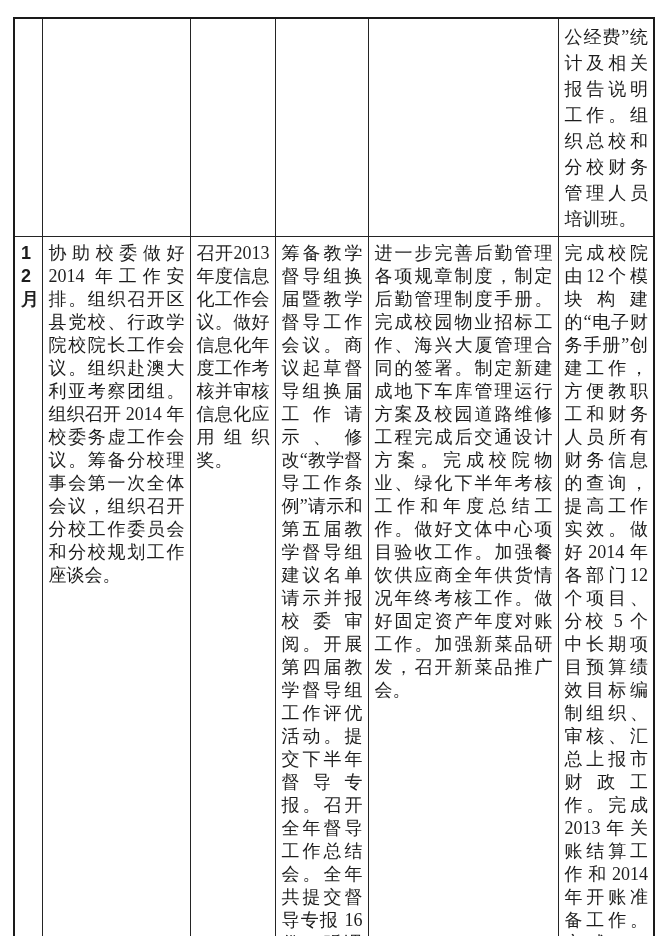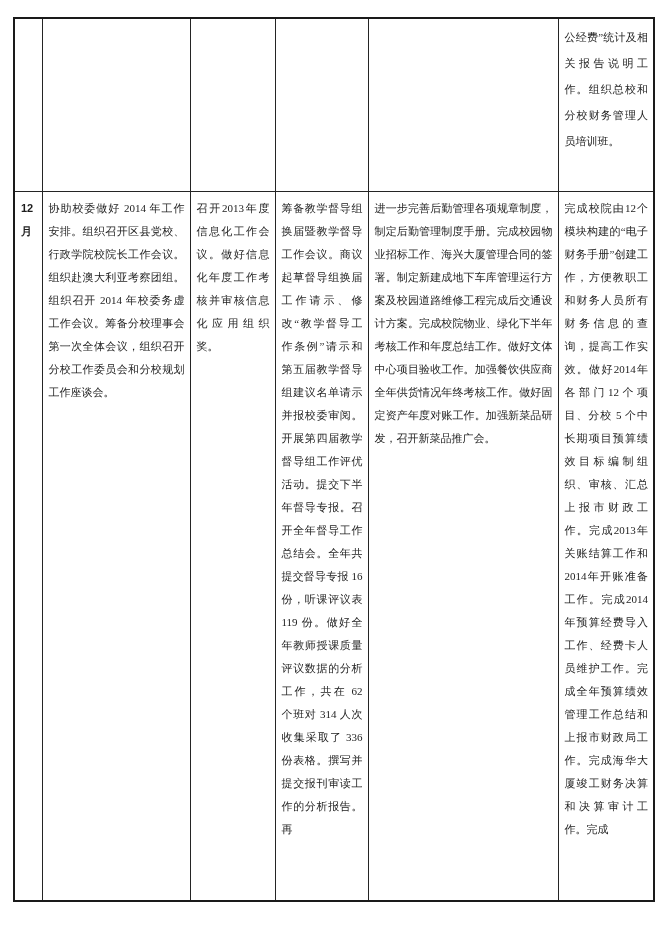--- a/index.html
+++ b/index.html
@@ -16,21 +16,21 @@
   table.schedule {
     border-collapse: collapse;
     table-layout: fixed;
     width: 640px;
     border: 2px solid #1a1a1a;
   }
   table.schedule td {
     border: 1px solid #242424;
     vertical-align: top;
     padding: 5px 5px 4px 6px;
-    font-size: 11px;
+    font-size: 18px;
     line-height: 23px;
     text-align: justify;
     text-justify: inter-ideograph;
     overflow: hidden;
   }
   tr.row-prev td { height: 173px; line-height: 26px; }
   tr.row-dec  td { height: 710px; }
 
   td.month-cell {
     vertical-align: middle;

